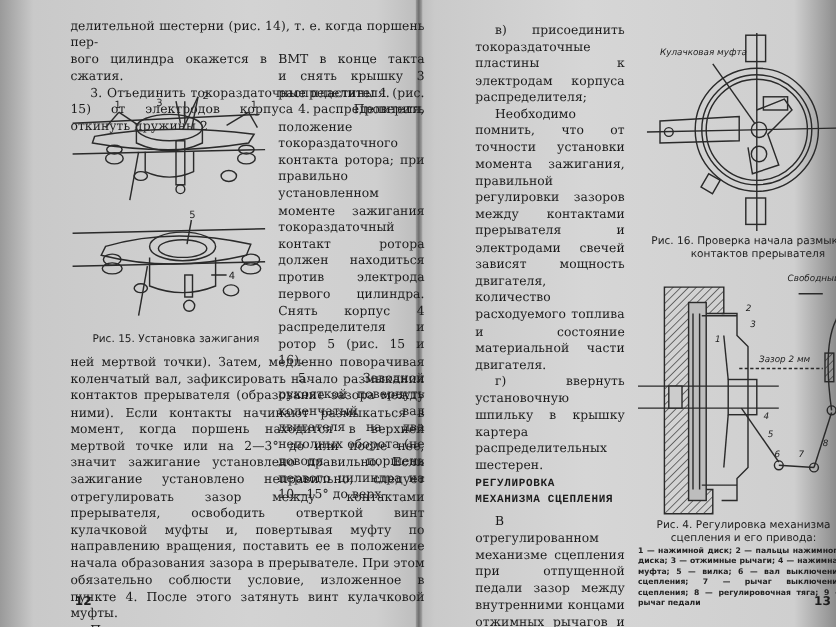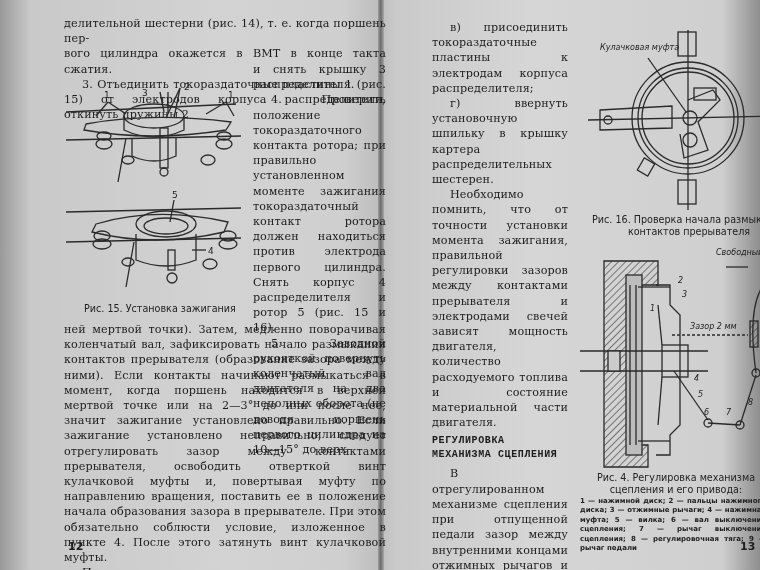--- a/index.html
+++ b/index.html
@@ -113,22 +113,22 @@
       <p class="ind">После проверки и установки зажигания сделать следующее:</p>
 
     </div>
 
     <div class="pagenum" style="left:34px; top:540px;">12</div>
   </div>
 
   <div class="page right">
     <div class="t" style="left:14px; top:20px; width:136px;">
       <p class="ind">в) присоединить токораздаточные пластины к электродам корпуса распределителя;</p>
+      <p class="ind">Необходимо помнить, что от точности установки момента зажигания, правильной регулировки зазоров между контактами прерывателя и электродами свечей зависят мощность двигателя, количество расходуемого топлива и состояние материальной части двигателя.</p>
       <p class="ind">г) ввернуть установочную шпильку в крышку картера распределительных шестерен.</p>
-      <p class="ind">Необходимо помнить, что от точности установки момента зажигания, правильной регулировки зазоров между контактами прерывателя и электродами свечей зависят мощность двигателя, количество расходуемого топлива и состояние материальной части двигателя.</p>
       <div class="heading">РЕГУЛИРОВКА МЕХАНИЗМА СЦЕПЛЕНИЯ</div>
       <p class="ind">В отрегулированном механизме сцепления при отпущенной педали зазор между внутренними концами отжимных рычагов и торцом подшипника нажимной муфты должен быть равен 2 мм, что обеспечивает свободный ход педали, равный 25 мм (рис. 17).</p>
 
     </div>
 
     <div class="fig" style="left:170px; top:30px; width:200px; height:180px;">
       <svg viewBox="0 0 200 180">
         <g fill="none" stroke="#2a2a2a" stroke-width="1.3">
           <circle cx="100" cy="88" r="56"></circle>
           <circle cx="100" cy="88" r="50"></circle>

